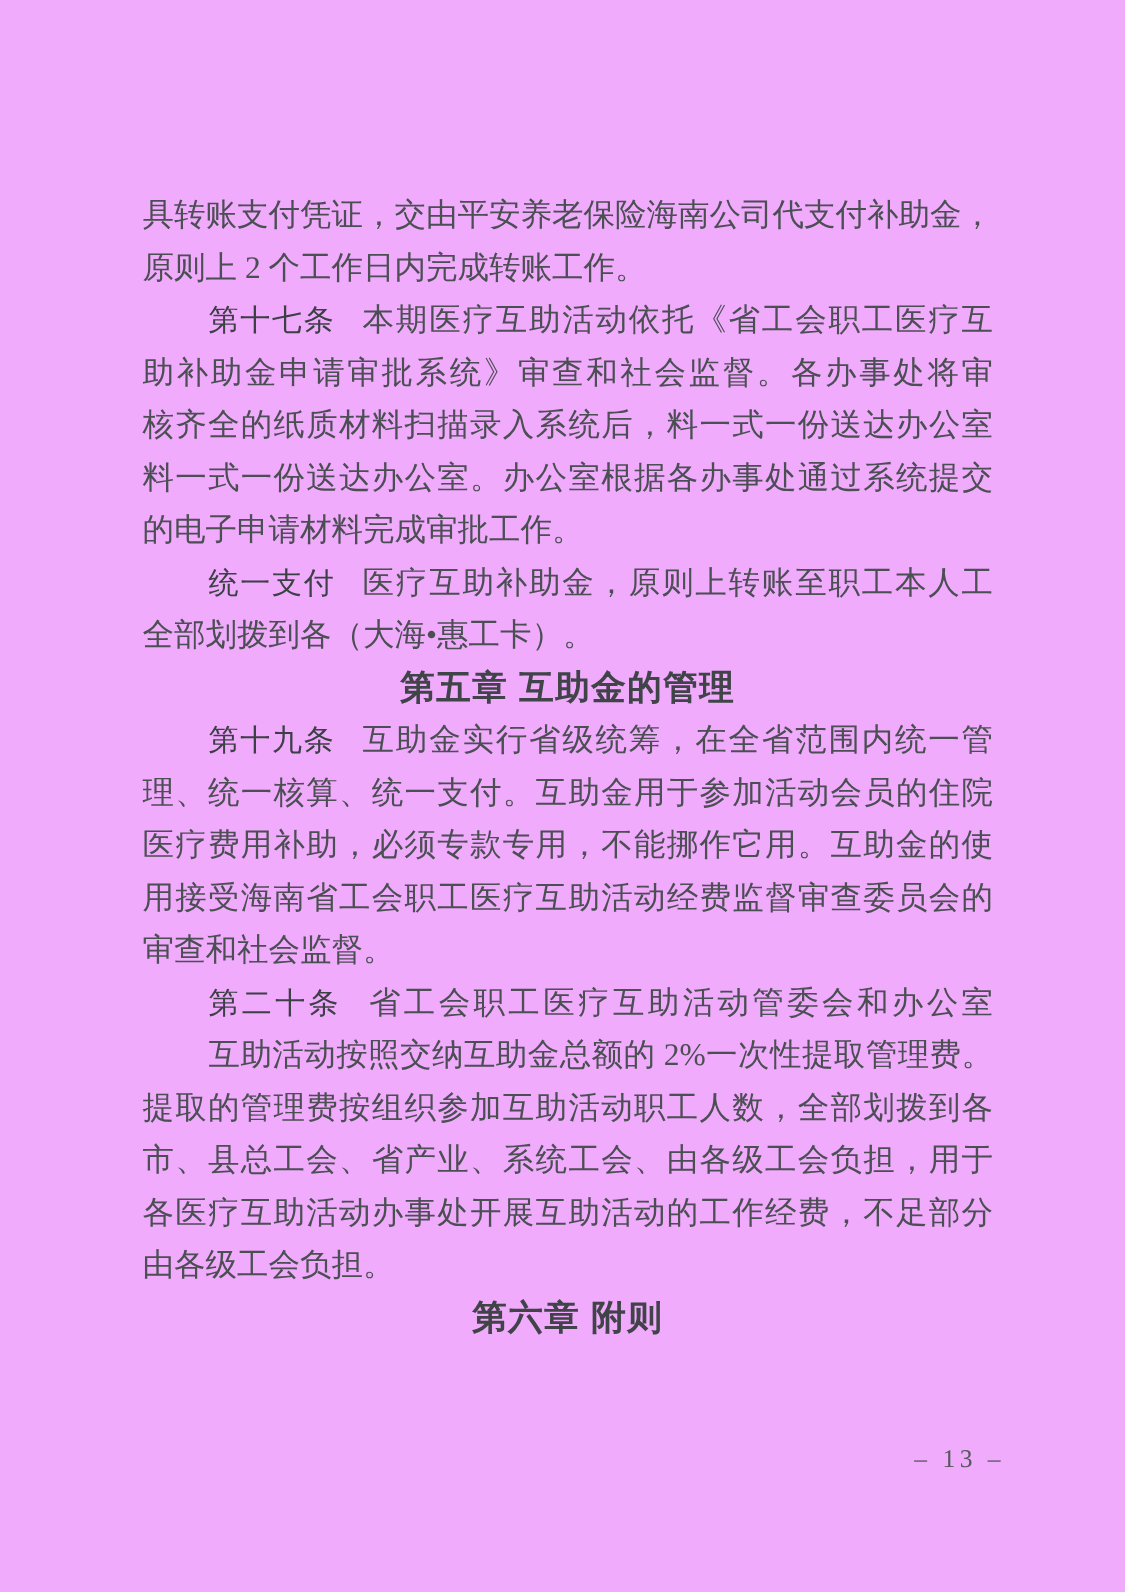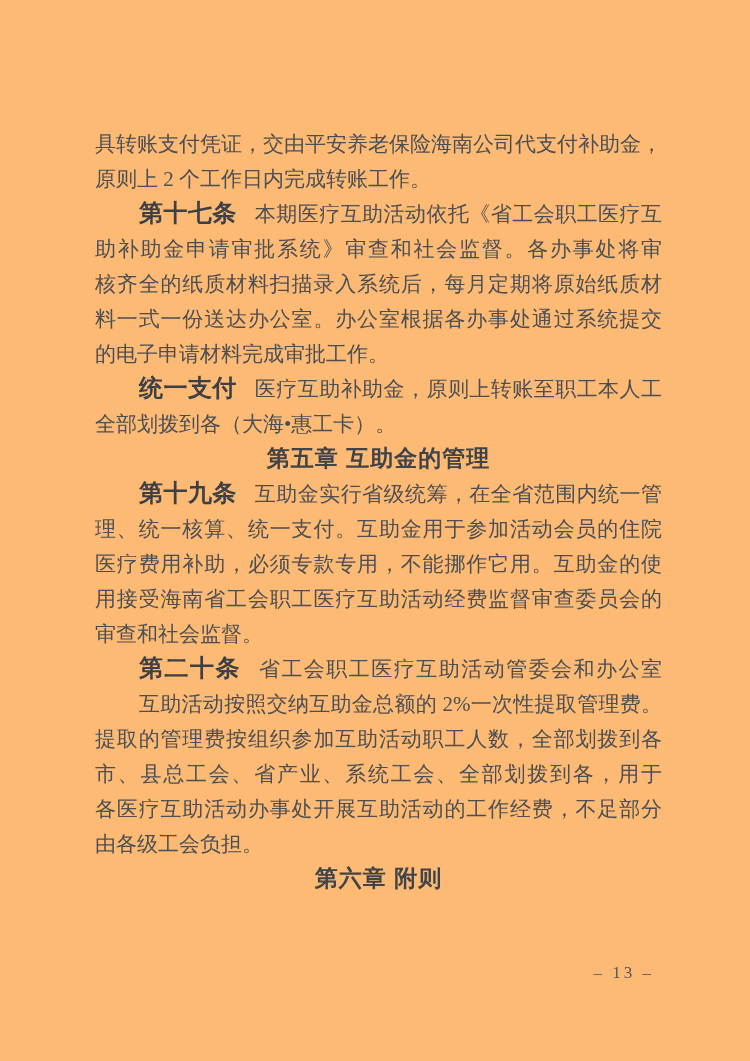--- a/index.html
+++ b/index.html
@@ -4,21 +4,21 @@
 <style>
   html, body {
     margin: 0;
     padding: 0;
     background: #fafaf8;
   }
   .sheet {
     position: relative;
     width: 750px;
     height: 1061px;
-    background: #fdba74;
+    background: #f0abfc;
     overflow: hidden;
     font-family: "Liberation Serif", "DejaVu Serif", serif;
   }
   .textblock {
     position: absolute;
     left: 95px;
     top: 126px;
     width: 567px;
   }
   .line {
@@ -31,68 +31,68 @@
   }
   .j {
     text-align: justify;
     text-align-last: justify;
     white-space: normal;
   }
   .indent {
     padding-left: 44px;
   }
   .lead {
-    font-weight: bold;
-    font-size: 24px;
+    font-weight: normal;
+    font-size: 20px;
     color: #3c3f45;
   }
   .lead:not(:empty) {
     margin-right: 18px;
   }
   .heading-line {
     font-family: "Liberation Sans", "DejaVu Sans", sans-serif;
     font-weight: bold;
     font-size: 23px;
     color: #404348;
     text-align: left;
     text-align-last: center;
     letter-spacing: 1px;
   }
   .pageno {
     position: absolute;
     top: 963px;
-    right: 96px;
+    right: 80px;
     font-size: 17px;
     letter-spacing: 3px;
     color: #55585c;
     font-family: "Liberation Serif", "DejaVu Serif", serif;
   }
 </style>
 </head>
 <body>
 
 <div class="sheet">
   <main class="textblock">
     <p class="line j"><span class="lead"></span><span>具转账支付凭证，交由平安养老保险海南公司代支付补助金，</span></p>
     <p class="line"><span class="lead"></span><span>原则上 2 个工作日内完成转账工作。</span></p>
     <p class="line j indent"><span class="lead">第十七条</span><span>本期医疗互助活动依托《省工会职工医疗互</span></p>
     <p class="line j"><span class="lead"></span><span>助补助金申请审批系统》审查和社会监督。各办事处将审</span></p>
-    <p class="line j"><span class="lead"></span><span>核齐全的纸质材料扫描录入系统后，每月定期将原始纸质材</span></p>
+    <p class="line j"><span class="lead"></span><span>核齐全的纸质材料扫描录入系统后，料一式一份送达办公室</span></p>
     <p class="line j"><span class="lead"></span><span>料一式一份送达办公室。办公室根据各办事处通过系统提交</span></p>
     <p class="line"><span class="lead"></span><span>的电子申请材料完成审批工作。</span></p>
     <p class="line j indent"><span class="lead">统一支付</span><span>医疗互助补助金，原则上转账至职工本人工</span></p>
     <p class="line"><span class="lead"></span><span>全部划拨到各（大海•惠工卡）。</span></p>
     <p class="line heading-line"><span>第五章 互助金的管理</span></p>
     <p class="line j indent"><span class="lead">第十九条</span><span>互助金实行省级统筹，在全省范围内统一管</span></p>
     <p class="line j"><span class="lead"></span><span>理、统一核算、统一支付。互助金用于参加活动会员的住院</span></p>
     <p class="line j"><span class="lead"></span><span>医疗费用补助，必须专款专用，不能挪作它用。互助金的使</span></p>
     <p class="line j"><span class="lead"></span><span>用接受海南省工会职工医疗互助活动经费监督审查委员会的</span></p>
     <p class="line"><span class="lead"></span><span>审查和社会监督。</span></p>
     <p class="line j indent"><span class="lead">第二十条</span><span>省工会职工医疗互助活动管委会和办公室</span></p>
     <p class="line j indent"><span class="lead"></span><span>互助活动按照交纳互助金总额的 2%一次性提取管理费。</span></p>
     <p class="line j"><span class="lead"></span><span>提取的管理费按组织参加互助活动职工人数，全部划拨到各</span></p>
-    <p class="line j"><span class="lead"></span><span>市、县总工会、省产业、系统工会、全部划拨到各，用于</span></p>
+    <p class="line j"><span class="lead"></span><span>市、县总工会、省产业、系统工会、由各级工会负担，用于</span></p>
     <p class="line j"><span class="lead"></span><span>各医疗互助活动办事处开展互助活动的工作经费，不足部分</span></p>
     <p class="line"><span class="lead"></span><span>由各级工会负担。</span></p>
     <p class="line heading-line"><span>第六章 附则</span></p>
   </main>
   <div class="pageno">– 13 –</div>
 </div>
 
 </body></html>

